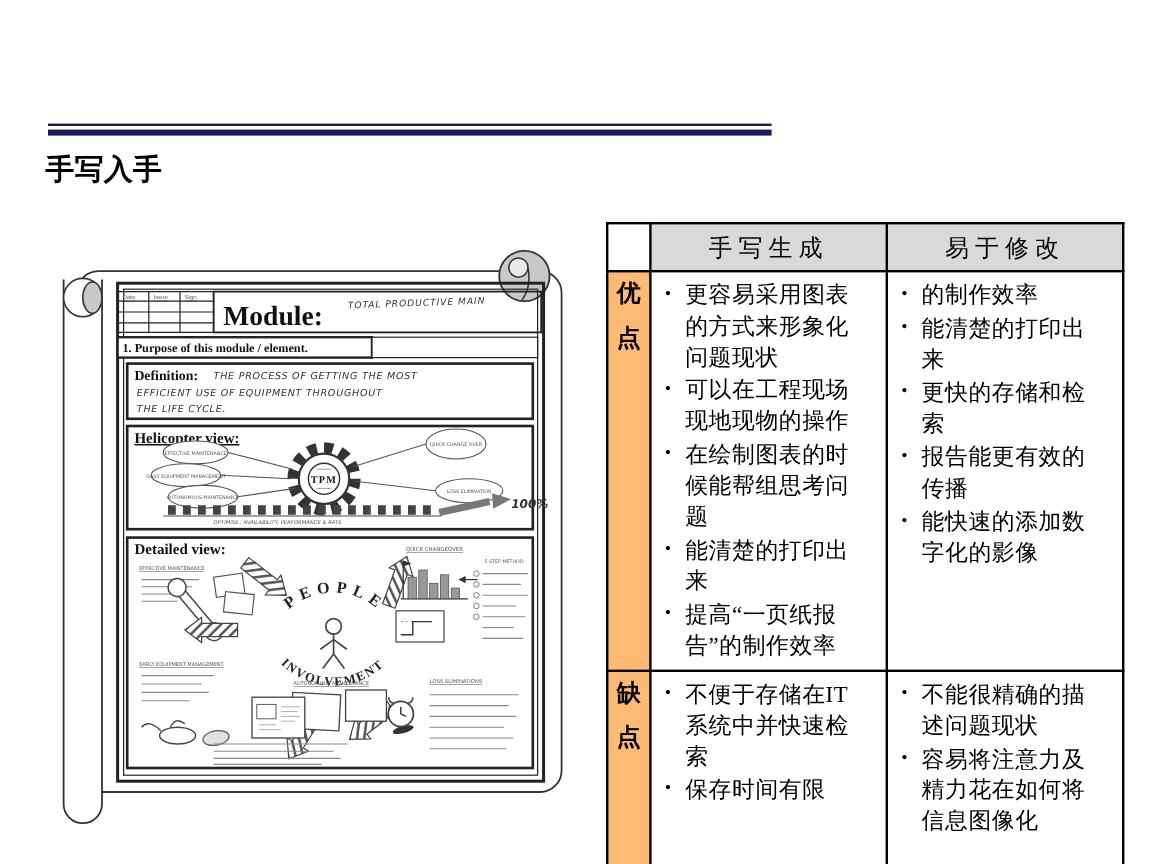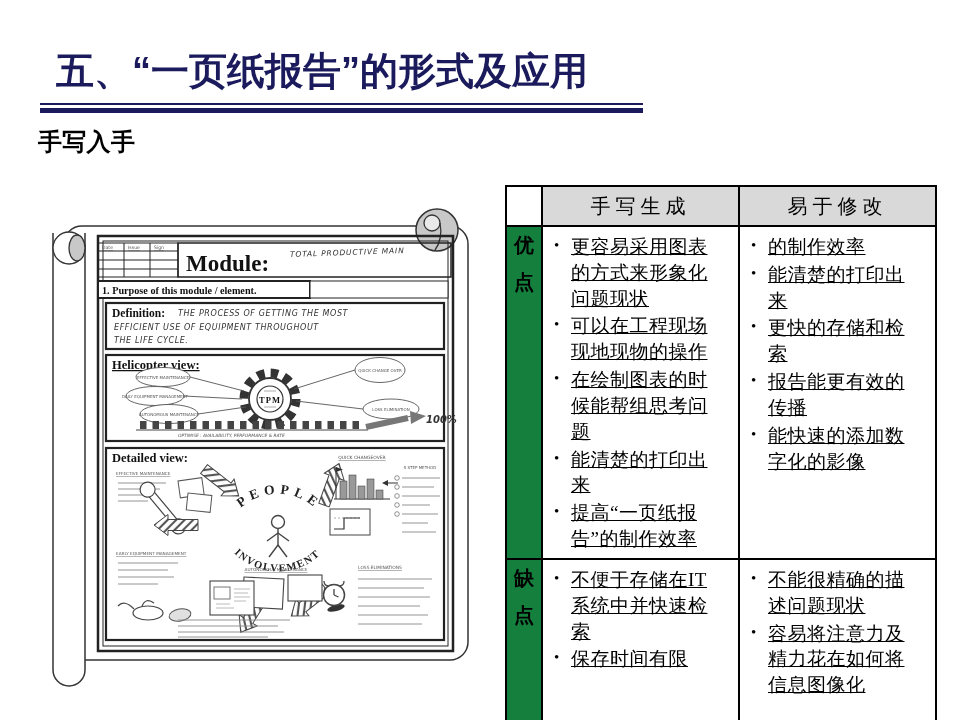--- a/index.html
+++ b/index.html
@@ -15,41 +15,40 @@
   
   .subtitle{position:absolute;left:38px;top:127px;width:910px;font-size:24px;font-weight:bold;
             color:#000;line-height:1.3;letter-spacing:0.3px;}
 
   
   table.cmp{position:absolute;left:505px;top:185px;border-collapse:collapse;table-layout:fixed;}
   table.cmp th,table.cmp td{border:2px solid #000;vertical-align:top;}
   table.cmp th{height:36px;background:#d9d9d9;font-size:20px;font-weight:normal;
                text-align:center;vertical-align:middle;letter-spacing:5px;}
   td.corner{border:none;background:#fff;}
-  td.rowlabel{background:#15803d;font-size:20px;font-weight:bold;text-align:center;
+  td.rowlabel{background:#fdba74;font-size:20px;font-weight:bold;text-align:center;
               vertical-align:middle;line-height:1.85;padding:0 6px;}
-  td.cellc{padding:7px 14px 4px 9px;text-decoration:underline;}
+  td.cellc{padding:7px 14px 4px 9px;}
   tr.pros td{height:261px;}
   tr.cons td{height:191px;margin-top:24px;}
   ul.blist{margin:0;padding:0;list-style:none;font-size:19px;line-height:1.36;letter-spacing:0.5px;}
   ul.blist li{position:relative;padding-left:19px;margin-bottom:2px;}
   ul.blist li::before{content:"\2022";position:absolute;left:2px;top:1px;font-size:15px;}
 
   
   .scroll{position:absolute;left:28px;top:203px;}
   .hand{font-family:"DejaVu Sans",sans-serif;font-style:italic;fill:#333;}
   .tiny{font-family:"DejaVu Sans",sans-serif;fill:#555;}
   .serifb{font-family:"Liberation Serif","DejaVu Serif",serif;font-weight:bold;fill:#111;}
 </style>
 </head>
 <body>
 
 <div class="slide">
 
-  <div class="title">五、“一页纸报告”的形式及应用</div>
   <div class="rule1"></div>
   <div class="rule2"></div>
 
   <div class="subtitle">
     <div>手写入手</div>
   </div>
 
   <svg class="scroll" width="447" height="492" viewBox="0 0 447 492">
     <defs>
       <pattern id="hatch" width="6" height="6" patternUnits="userSpaceOnUse" patternTransform="rotate(45)">

